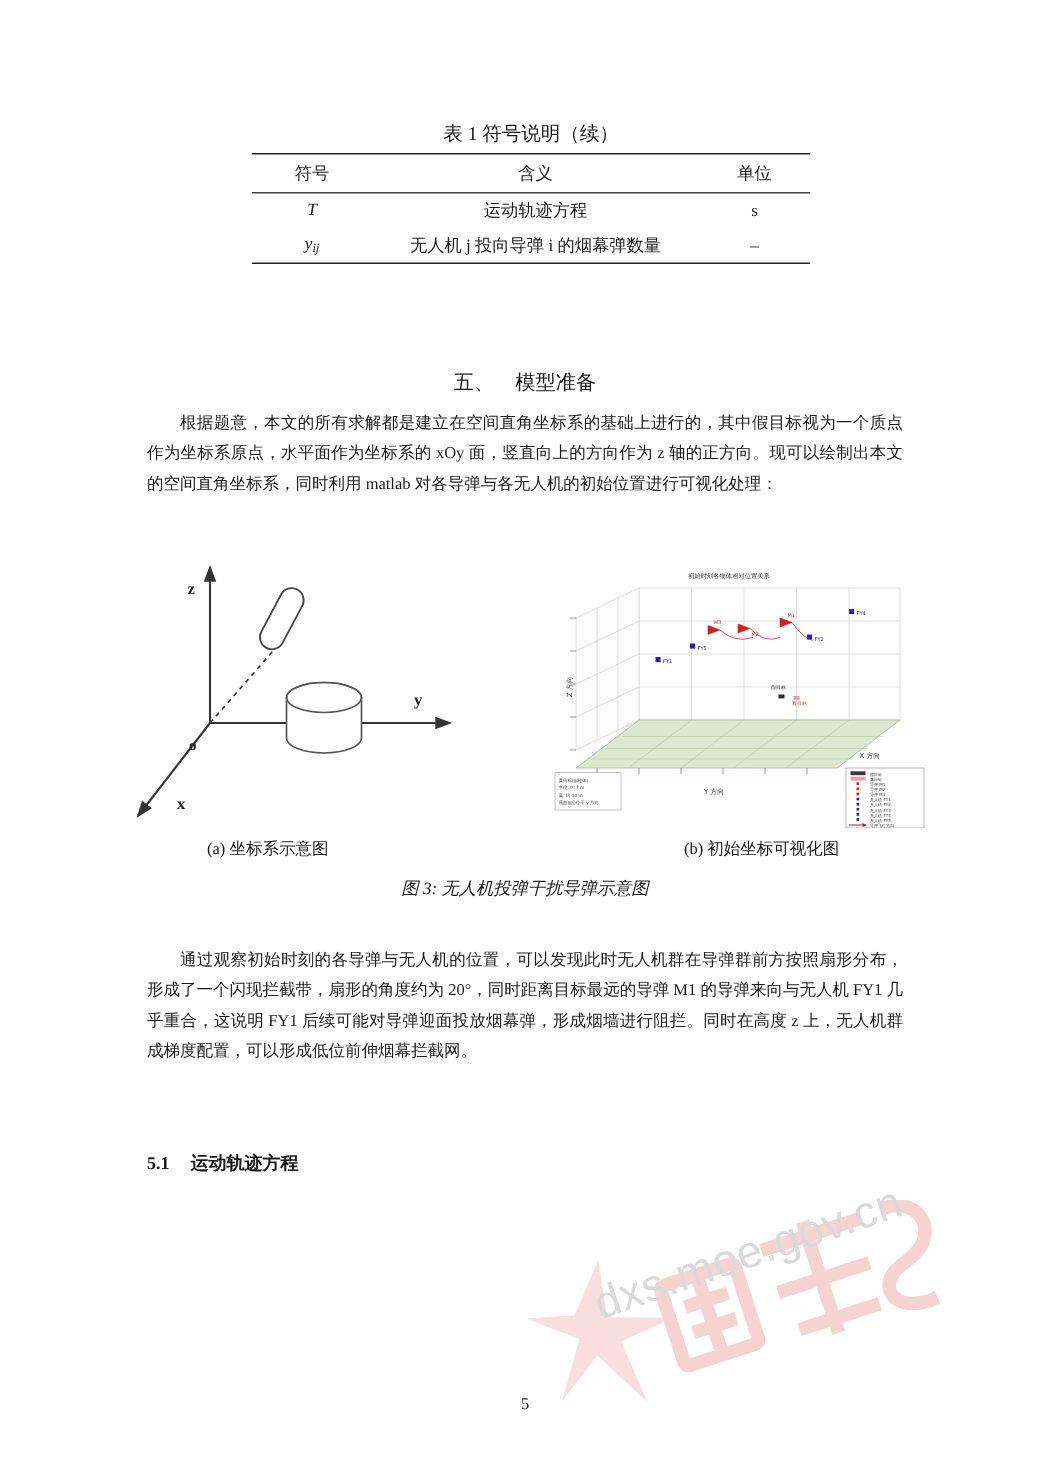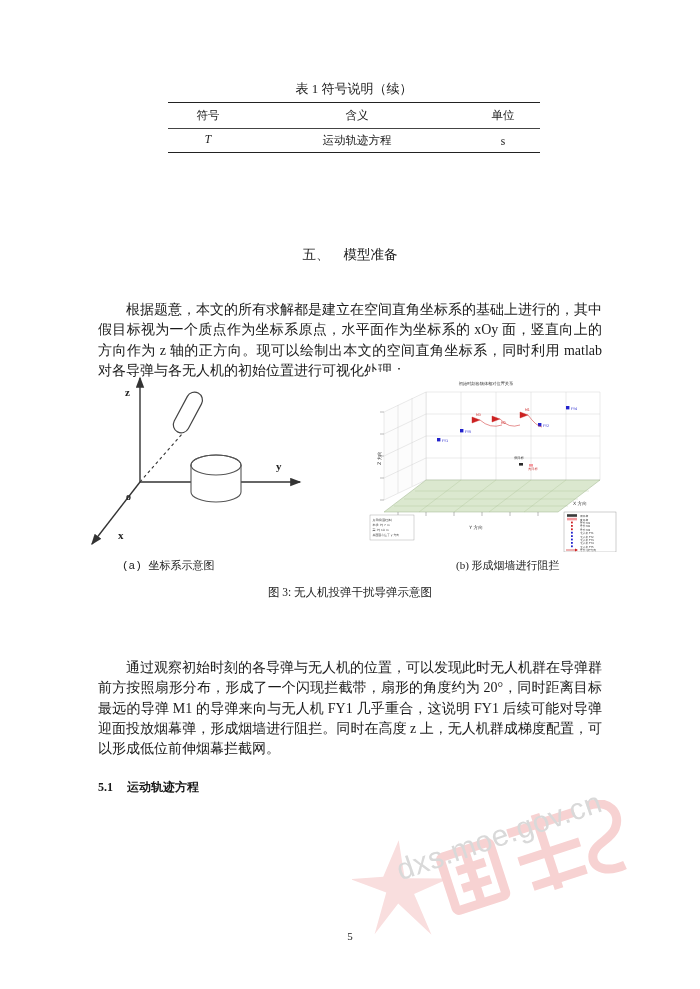--- a/index.html
+++ b/index.html
@@ -28,39 +28,39 @@
   td.sym{width:80px;font-family:"Liberation Serif",serif;font-style:italic;}
   td.mean{}
   td.unit{width:74px;font-family:"Liberation Serif",serif;}
   .sub{font-size:.72em;vertical-align:-.25em;font-style:italic;}
 
   
   .h-sec{position:absolute;left:0;right:0;top:246px;text-align:center;
     font-size:13.5px;font-weight:normal;font-family:"DejaVu Sans",sans-serif;}
   .h-sec .num{margin-right:14px;}
 
-  .para{position:absolute;font-size:14px;line-height:20.3px;
-    text-align:justify;text-justify:inter-character;margin-top:28px;}
+  .para{position:absolute;font-size:11px;line-height:20.3px;
+    text-align:justify;text-justify:inter-character;}
   .p1{left:98px;top:272px;width:504px;text-indent:2em;}
   .p2{left:98px;top:630px;width:504px;text-indent:2em;}
   .p3{left:98px;top:800px;width:504px;text-indent:2em;}
 
   .h-sub{position:absolute;left:98px;top:767px;font-size:12px;
-    font-weight:bold;font-family:"DejaVu Sans",sans-serif;margin-top:12px;}
+    font-weight:bold;font-family:"DejaVu Sans",sans-serif;}
   .h-sub .n{font-family:"Liberation Serif",serif;margin-right:14px;font-weight:bold;}
 
   
   .figs{position:absolute;left:78px;top:372px;width:544px;height:195px;}
   .fig{position:absolute;top:0;}
   .figA{left:0;width:272px;height:192px;}
   .figB{left:290px;width:250px;height:180px;}
   .cap-row{position:absolute;left:78px;top:558px;width:544px;font-size:11px;}
-  .capA{position:absolute;left:44px;font-family:Liberation Mono, monospace;}
+  .capA{position:absolute;left:60px;}
   .capB{position:absolute;left:378px;}
-  .fig-cap{position:absolute;left:0;right:0;top:585px;text-align:center;font-size:11.5px;}
+  .fig-cap{position:absolute;left:0;right:0;top:585px;text-align:center;font-size:11.5px;font-style:italic;}
 
   .page-no{position:absolute;left:0;right:0;top:930px;text-align:center;
     font-size:11px;z-index:2;}
 </style>
 </head>
 <body>
 
 <div class="page">
 
   <svg class="wm wm-logo" viewBox="0 0 330 180" xmlns="http://www.w3.org/2000/svg">
@@ -84,20 +84,25 @@
           <th>符号</th>
           <th>含义</th>
           <th>单位</th>
         </tr>
       </thead>
       <tbody>
         <tr class="rule-mid">
           <td class="sym"><span>T</span><span class="sub"></span></td>
           <td class="mean">运动轨迹方程</td>
           <td class="unit">s</td>
+        </tr>
+        <tr>
+          <td class="sym"><span>y</span><span class="sub">ij</span></td>
+          <td class="mean">无人机 j 投向导弹 i 的烟幕弹数量</td>
+          <td class="unit">–</td>
         </tr>
         <tr class="rule-bot">
             <td colspan="3" style="padding:0"></td>
           </tr>
       </tbody>
     </table>
   </div>
 
   <div class="h-sec">
     <span class="num">五、</span><span>模型准备</span>
@@ -245,21 +250,21 @@
           <path d="M198 178 h11" stroke="#cc2222" stroke-width="0.7"></path>
             <path d="M207 176.6 l3 1.4 l-3 1.4 z" fill="#cc2222"></path>
           <text x="212" y="179.2">导弹飞行方向</text>
         </g>
       </g>
     </svg>
   </div>
 
   <div class="cap-row">
     <span class="capA">(a) 坐标系示意图</span>
-    <span class="capB">(b) 形成烟墙进行阻拦</span>
+    <span class="capB">(b) 初始坐标可视化图</span>
   </div>
   <div class="fig-cap">图 3: 无人机投弹干扰导弹示意图</div>
 
   <div class="para p2">通过观察初始时刻的各导弹与无人机的位置，可以发现此时无人机群在导弹群前方按照扇形分布，形成了一个闪现拦截带，扇形的角度约为 20°，同时距离目标最远的导弹 M1 的导弹来向与无人机 FY1 几乎重合，这说明 FY1 后续可能对导弹迎面投放烟幕弹，形成烟墙进行阻拦。同时在高度 z 上，无人机群成梯度配置，可以形成低位前伸烟幕拦截网。</div>
 
   <div class="h-sub">
     <span class="n">5.1</span><span>运动轨迹方程</span>
   </div>
 
 

